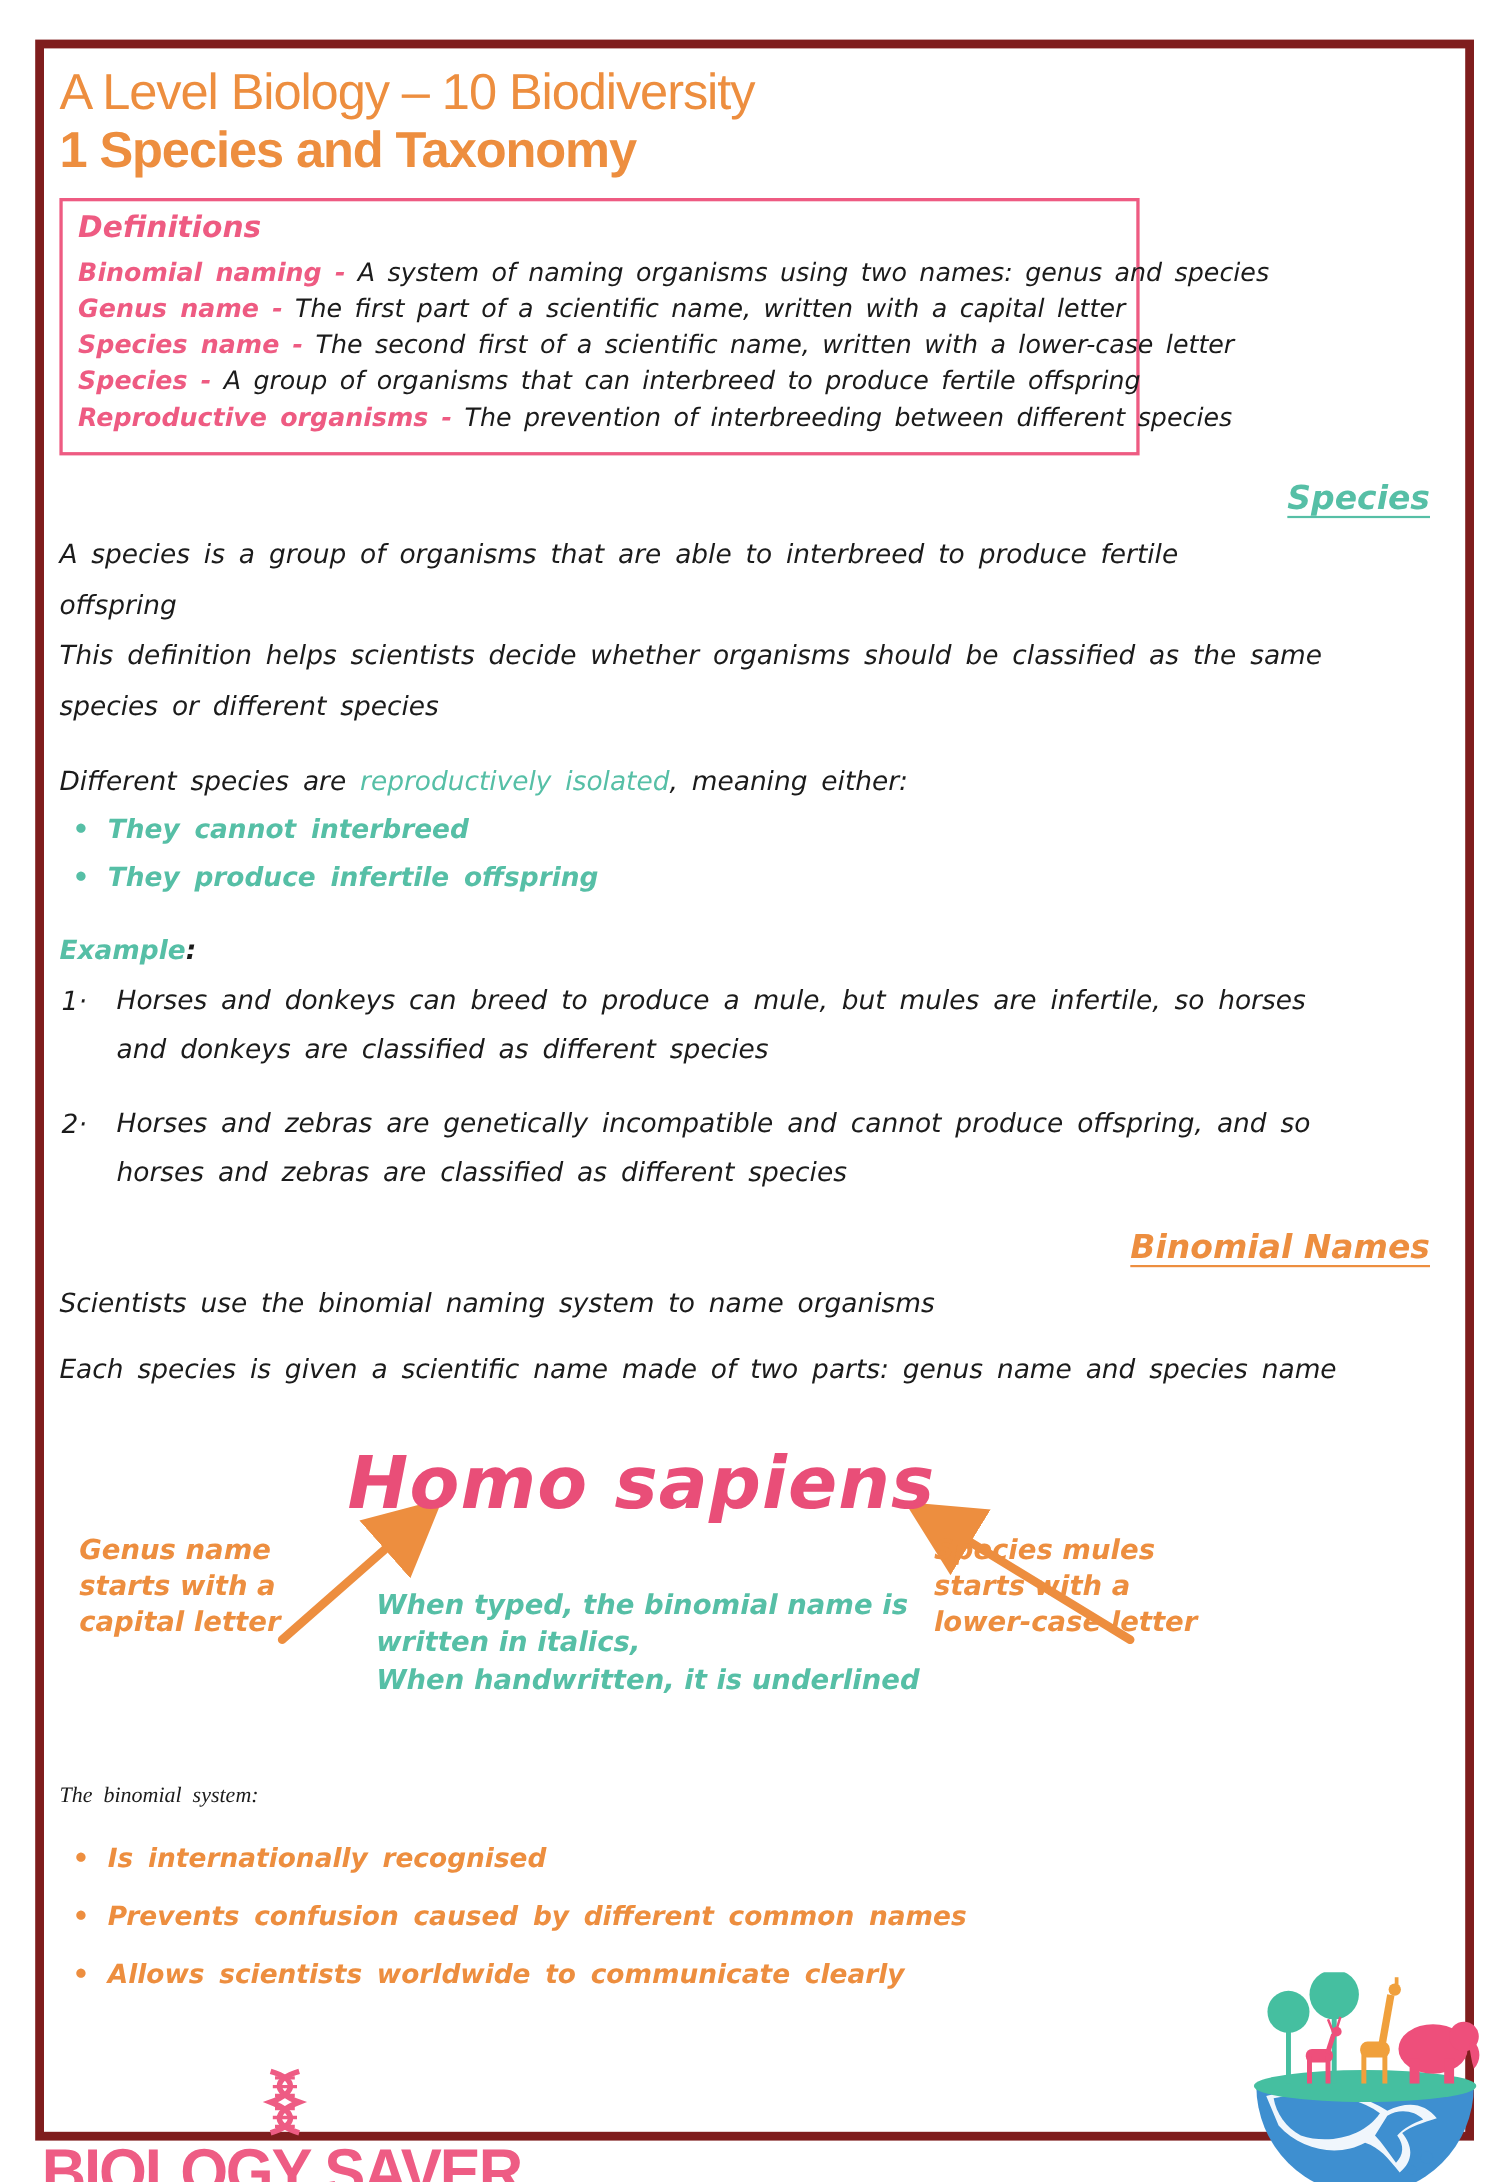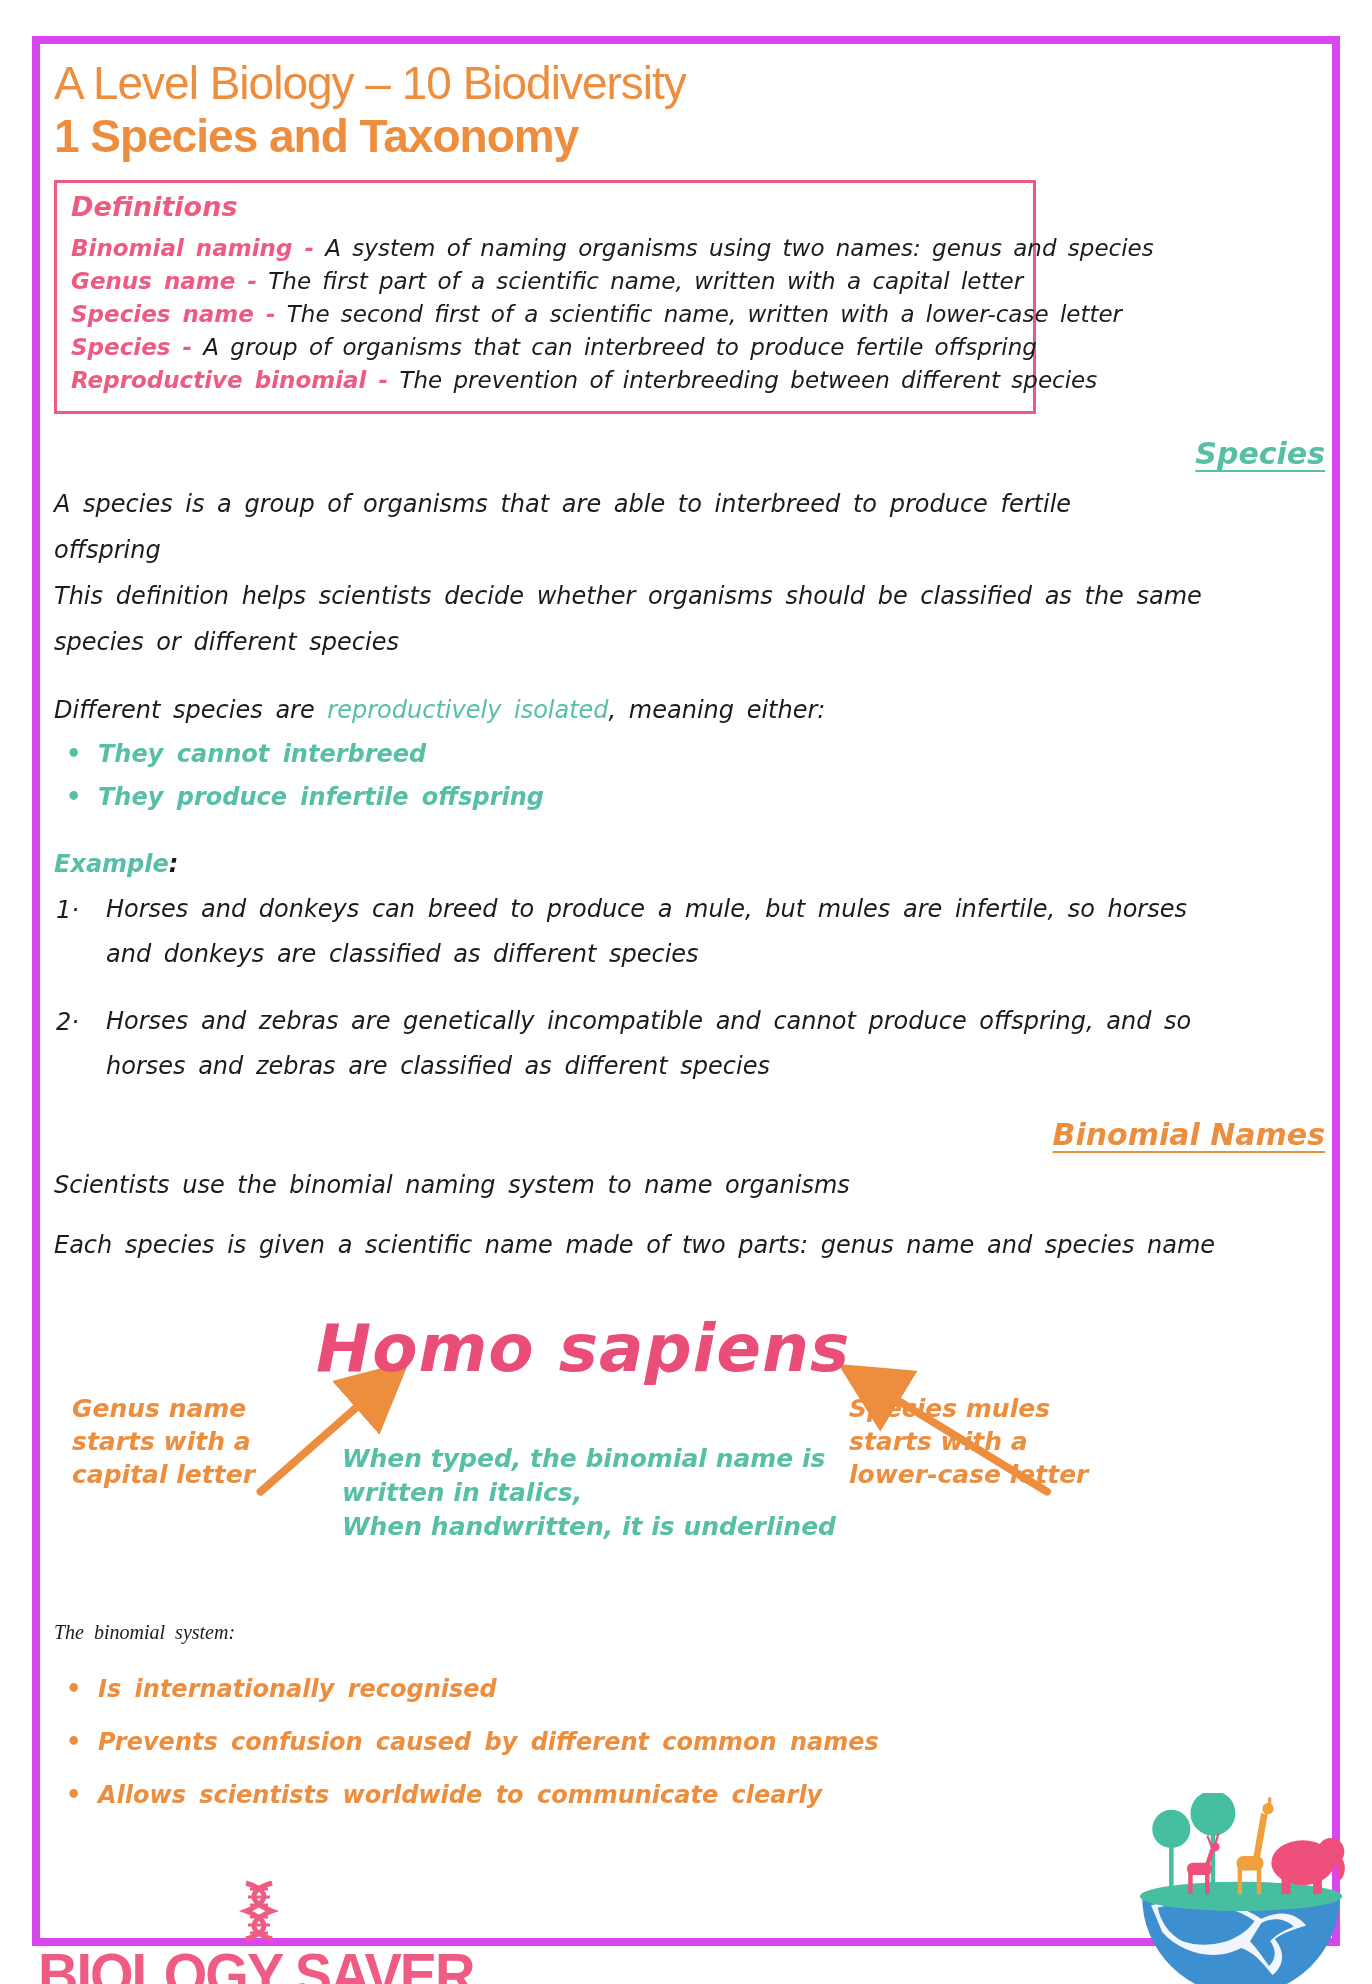--- a/index.html
+++ b/index.html
@@ -4,21 +4,21 @@
 <style>
   :root{
     --orange:#ED8E3F; --pink:#EE5B82; --homo-pink:#E94E78; --teal:#56BFA6;
     --text:#1B1B1B; --logo-pink:#EE5C84; --globe-blue:#3E8FD0; --globe-green:#45BFA0;
     --giraffe:#F0A03C;
   }
   *{margin:0;padding:0;box-sizing:border-box;}
   html,body{width:1372px;height:1984px;background:#ffffff;overflow:hidden;position:relative;
     font-family:"Liberation Sans",sans-serif;}
   .sheet{position:absolute;left:32px;top:36px;width:1308px;height:1910px;
-    border:8px solid #d946ef;background:#fff;padding:4px 7px 0 14px;}
+    border:8px solid #7f1d1d;background:#fff;padding:4px 32px 0 14px;}
   
   .hand{font-family:"DejaVu Sans",sans-serif;font-style:italic;}
   .title1{color:var(--orange);font-size:46px;line-height:54px;letter-spacing:-1px;margin-top:8px;font-weight:400;}
   .title2{color:var(--orange);font-size:46px;line-height:52px;letter-spacing:-1px;font-weight:700;}
   .def-box{margin-top:18px;border:3px solid var(--pink);padding:8px 14px 14px 14px;width:982px;}
   .def-title{color:var(--pink);font-size:27px;font-weight:700;
     text-decoration-thickness:2px;text-underline-offset:5px;margin-bottom:10px;}
   .def-item{font-size:23px;line-height:33px;color:var(--text);word-spacing:4px;white-space:nowrap;}
   .def-term{color:var(--pink);font-weight:700;}
   .sec-head{font-size:30px;font-weight:700;text-decoration:underline;
@@ -67,21 +67,21 @@
     </div>
     <div class="def-item hand">
       <span class="def-term">Species name -</span>
       <span>The second first of a scientific name, written with a lower-case letter</span>
     </div>
     <div class="def-item hand">
       <span class="def-term">Species -</span>
       <span>A group of organisms that can interbreed to produce fertile offspring</span>
     </div>
     <div class="def-item hand">
-      <span class="def-term">Reproductive binomial -</span>
+      <span class="def-term">Reproductive organisms -</span>
       <span>The prevention of interbreeding between different species</span>
     </div>
   </div>
 
   <div class="sec-head teal hand">Species</div>
 
   <div class="line hand">A species is a group of organisms that are able to interbreed to produce fertile</div>
   <div class="line hand">offspring</div>
   <div class="line hand">This definition helps scientists decide whether organisms should be classified as the same</div>
   <div class="line hand">species or different species</div>

